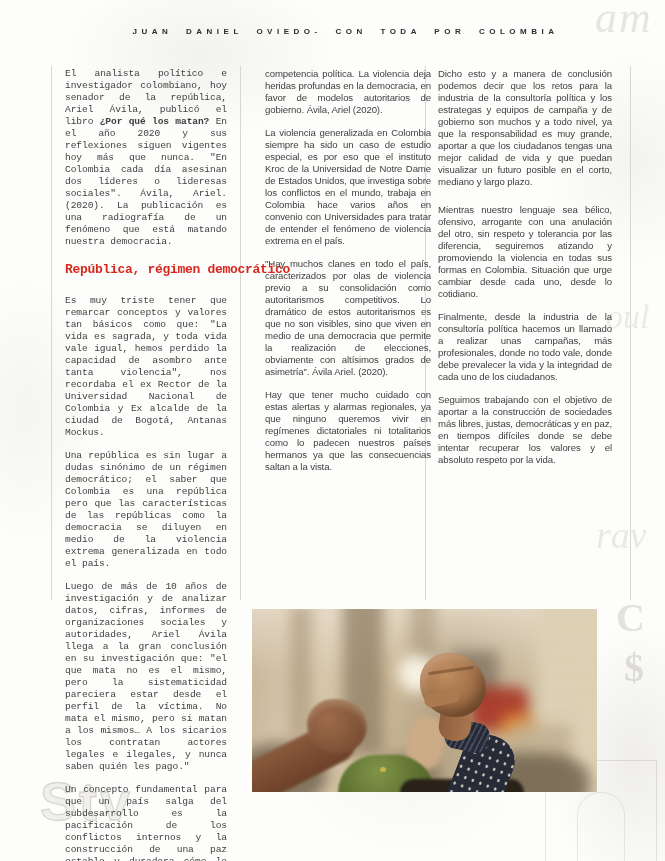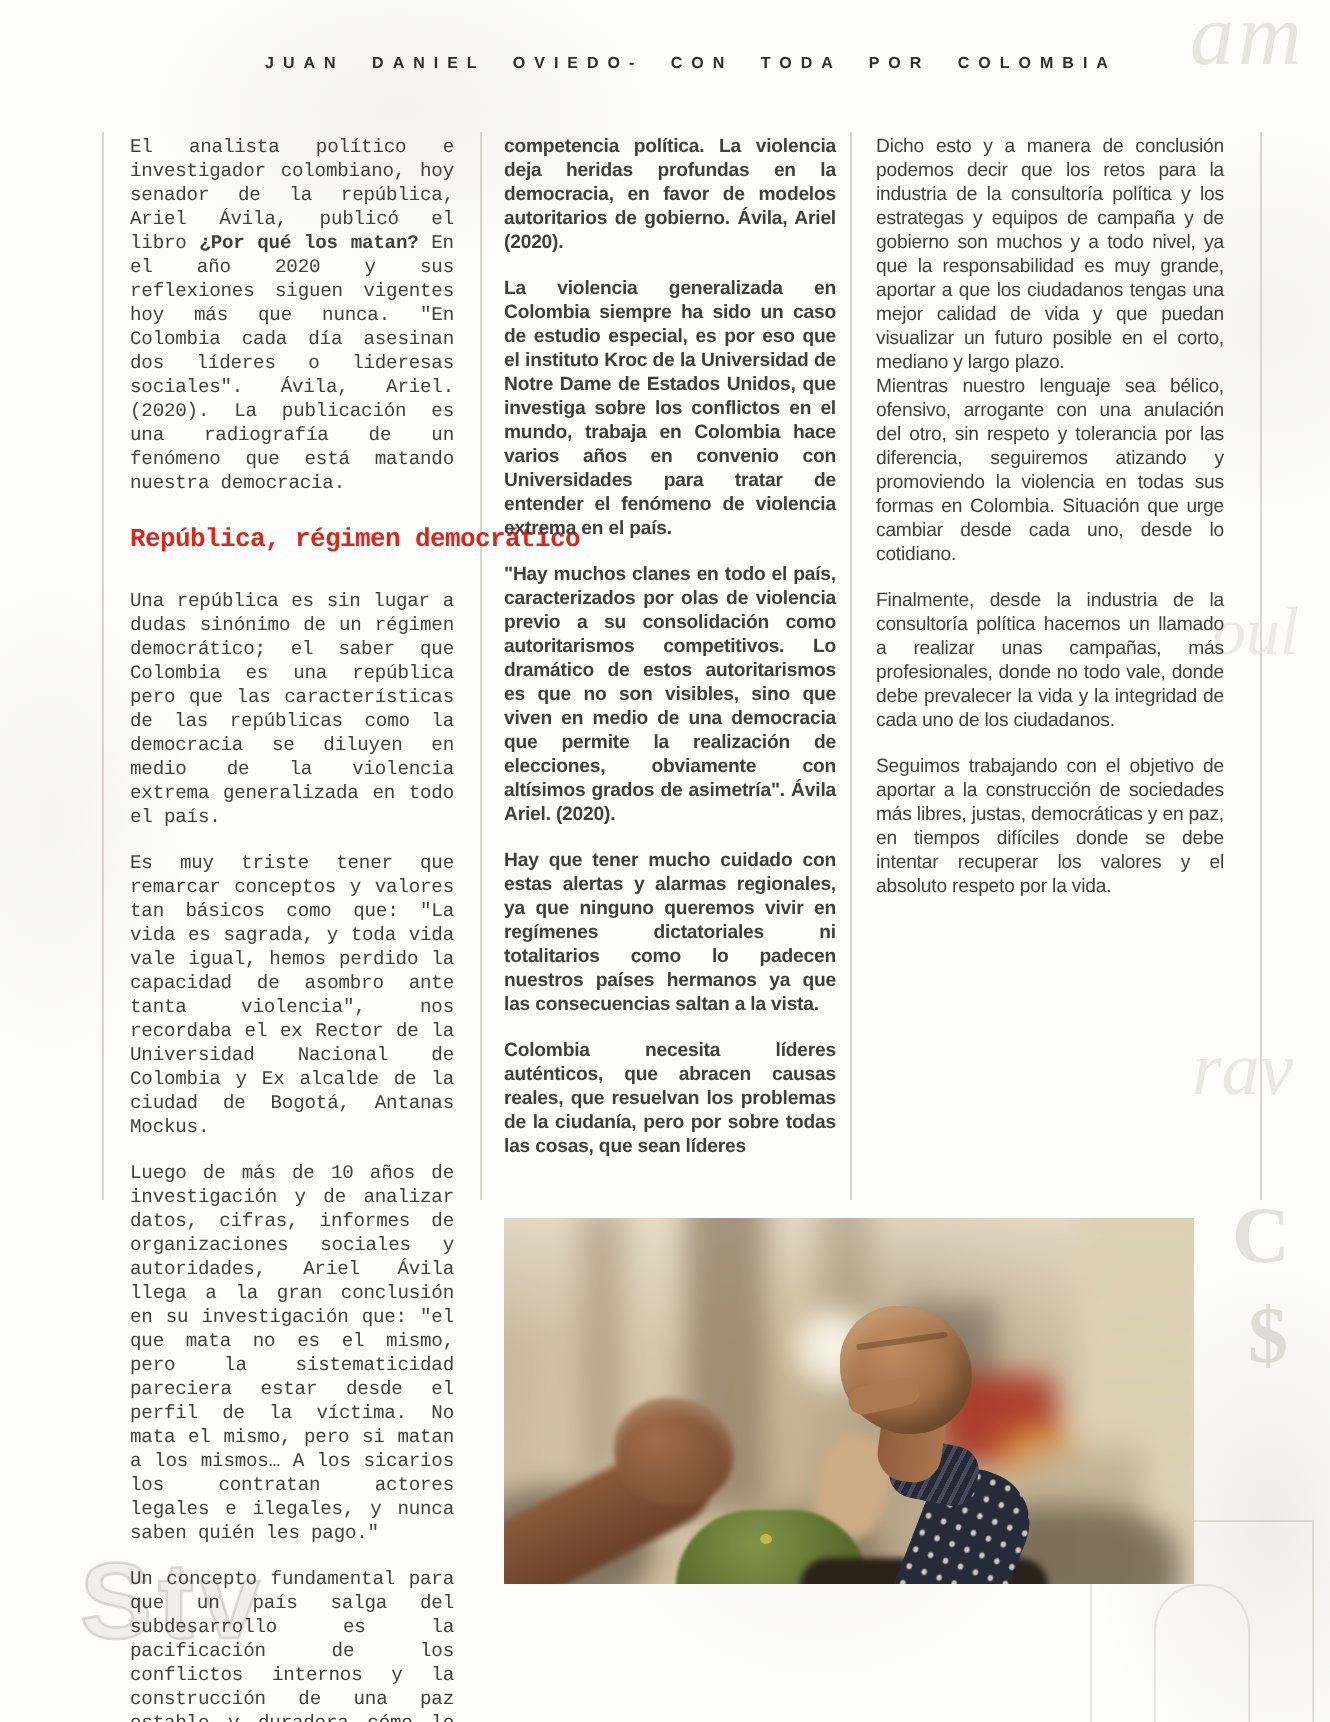--- a/index.html
+++ b/index.html
@@ -33,24 +33,24 @@
           font-size:8px;font-weight:700;letter-spacing:4.5px;word-spacing:7px;color:#2d2d2d;margin-left:26px;}
   .footer{position:absolute;z-index:2;left:0;right:0;top:832px;text-align:center;
           font-size:7.5px;font-weight:700;letter-spacing:4px;word-spacing:6px;color:#b23a2c;}
   
   .rule{position:absolute;z-index:1;top:66px;width:1px;height:534px;background:#d9d6d1;}
   .rule-a{left:51px;} .rule-b{left:240px;} .rule-c{left:425px;} .rule-d{left:630px;}
   
   .col{position:absolute;z-index:1;top:68px;font-size:9.6px;line-height:12px;letter-spacing:-0.1px;
        text-align:justify;text-justify:inter-word;}
   .col-1{left:65px;width:162px;font-family:Liberation Mono, monospace;}
-  .col-2{left:252px;width:166px;font-weight:bold;}
+  .col-2{left:265px;width:166px;}
   .col-3{left:438px;width:174px;}
   .col p{margin:0 0 11px 0;}
-  .col p.flush{margin-bottom:0;}
+  .col p.flush{margin-bottom:16px;}
   .col h2{margin:13px 0 17px 0;font-size:13px;line-height:17px;font-weight:700;
           letter-spacing:-0.3px;white-space:nowrap;color:#d7281e;}
   .col strong{font-weight:700;}
   
   .photo{position:absolute;z-index:2;left:252px;top:609px;width:345px;height:183px;
          overflow:hidden;background:#c9b89c;margin:0;}
   .photo div{position:absolute;}
   .ph-bg{inset:-14px;filter:blur(7px);}
   .bg-base{inset:0;background:linear-gradient(100deg,#c3b094 0%,#d8c9ae 22%,#cbb997 40%,#b3a184 55%,#cdbd9f 75%,#e2d8c0 100%);}
   .bg-toplight{left:0;top:0;right:0;height:80px;background:linear-gradient(180deg,#e8decb,rgba(232,222,203,0));}
@@ -106,33 +106,32 @@
   </div>
 
   <div class="rule rule-a"></div>
   <div class="rule rule-b"></div>
   <div class="rule rule-c"></div>
   <div class="rule rule-d"></div>
 
   <section class="col col-1">
     <p><span>El analista político e investigador colombiano, hoy senador de la república, Ariel Ávila, publicó el libro </span><strong>¿Por qué los matan?</strong><span> En el año 2020 y sus reflexiones siguen vigentes hoy más que nunca. "En Colombia cada día asesinan dos líderes o lideresas sociales". Ávila, Ariel. (2020). La publicación es una radiografía de un fenómeno que está matando nuestra democracia.</span></p>
     <h2>República, régimen democrático</h2>
+    <p>Es muy triste tener que remarcar conceptos y valores tan básicos como que: "La vida es sagrada, y toda vida vale igual, hemos perdido la capacidad de asombro ante tanta violencia", nos recordaba el ex Rector de la Universidad Nacional de Colombia y Ex alcalde de la ciudad de Bogotá, Antanas Mockus.</p>
     <p>Una república es sin lugar a dudas sinónimo de un régimen democrático; el saber que Colombia es una república pero que las características de las repúblicas como la democracia se diluyen en medio de la violencia extrema generalizada en todo el país.</p>
-    <p>Es muy triste tener que remarcar conceptos y valores tan básicos como que: "La vida es sagrada, y toda vida vale igual, hemos perdido la capacidad de asombro ante tanta violencia", nos recordaba el ex Rector de la Universidad Nacional de Colombia y Ex alcalde de la ciudad de Bogotá, Antanas Mockus.</p>
     <p>Luego de más de 10 años de investigación y de analizar datos, cifras, informes de organizaciones sociales y autoridades, Ariel Ávila llega a la gran conclusión en su investigación que: "el que mata no es el mismo, pero la sistematicidad pareciera estar desde el perfil de la víctima. No mata el mismo, pero si matan a los mismos… A los sicarios los contratan actores legales e ilegales, y nunca saben quién les pago."</p>
     <p>Un concepto fundamental para que un país salga del subdesarrollo es la pacificación de los conflictos internos y la construcción de una paz estable y duradera cómo lo planteaba el proceso de Paz, con la guerrilla de las Farc, durante el gobierno de Juan Manuel Santos.</p>
     <p>"La violencia no puede ser más utilizada como un mecanismo de</p>
   </section>
 
   <section class="col col-2">
     <p>competencia política. La violencia deja heridas profundas en la democracia, en favor de modelos autoritarios de gobierno. Ávila, Ariel (2020).</p>
     <p>La violencia generalizada en Colombia siempre ha sido un caso de estudio especial, es por eso que el instituto Kroc de la Universidad de Notre Dame de Estados Unidos, que investiga sobre los conflictos en el mundo, trabaja en Colombia hace varios años en convenio con Universidades para tratar de entender el fenómeno de violencia extrema en el país.</p>
     <p>"Hay muchos clanes en todo el país, caracterizados por olas de violencia previo a su consolidación como autoritarismos competitivos. Lo dramático de estos autoritarismos es que no son visibles, sino que viven en medio de una democracia que permite la realización de elecciones, obviamente con altísimos grados de asimetría". Ávila Ariel. (2020).</p>
     <p>Hay que tener mucho cuidado con estas alertas y alarmas regionales, ya que ninguno queremos vivir en regímenes dictatoriales ni totalitarios como lo padecen nuestros países hermanos ya que las consecuencias saltan a la vista.</p>
-    <p>Colombia necesita líderes auténticos, que abracen causas reales, que resuelvan los problemas de la ciudanía, pero por sobre todas las cosas, que sean líderes</p>
   </section>
 
   <section class="col col-3">
     <p class="flush">Dicho esto y a manera de conclusión podemos decir que los retos para la industria de la consultoría política y los estrategas y equipos de campaña y de gobierno son muchos y a todo nivel, ya que la responsabilidad es muy grande, aportar a que los ciudadanos tengas una mejor calidad de vida y que puedan visualizar un futuro posible en el corto, mediano y largo plazo.</p>
     <p>Mientras nuestro lenguaje sea bélico, ofensivo, arrogante con una anulación del otro, sin respeto y tolerancia por las diferencia, seguiremos atizando y promoviendo la violencia en todas sus formas en Colombia. Situación que urge cambiar desde cada uno, desde lo cotidiano.</p>
     <p>Finalmente, desde la industria de la consultoría política hacemos un llamado a realizar unas campañas, más profesionales, donde no todo vale, donde debe prevalecer la vida y la integridad de cada uno de los ciudadanos.</p>
     <p>Seguimos trabajando con el objetivo de aportar a la construcción de sociedades más libres, justas, democráticas y en paz, en tiempos difíciles donde se debe intentar recuperar los valores y el absoluto respeto por la vida.</p>
   </section>
 
   <figure class="photo">

